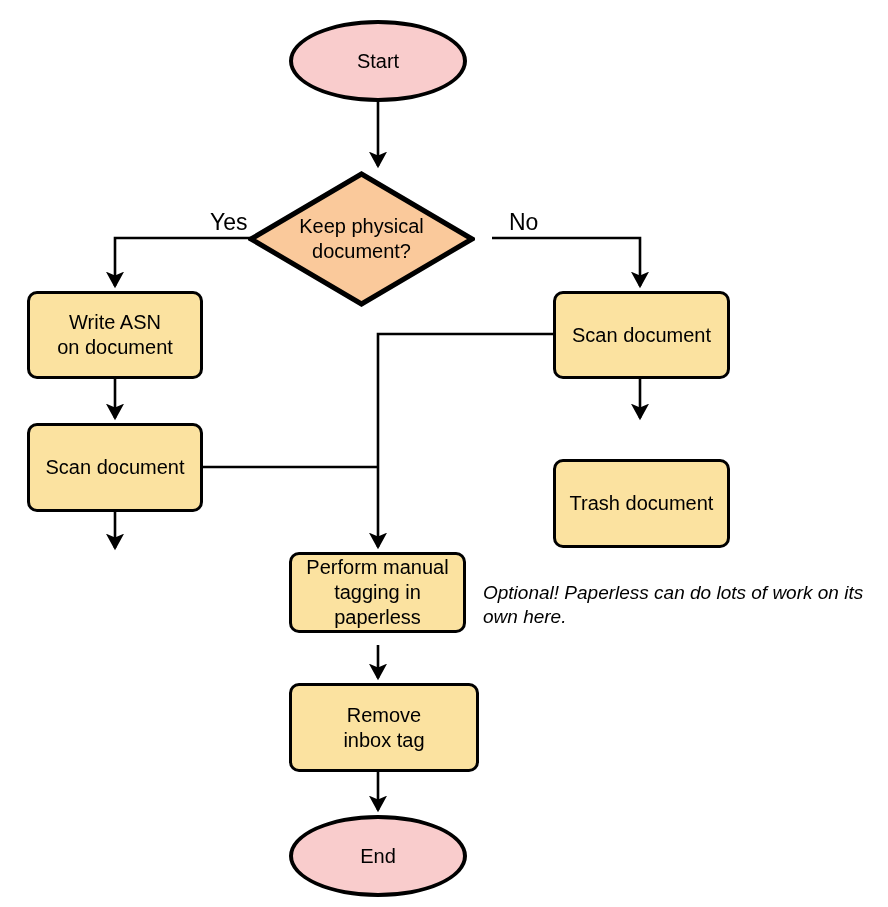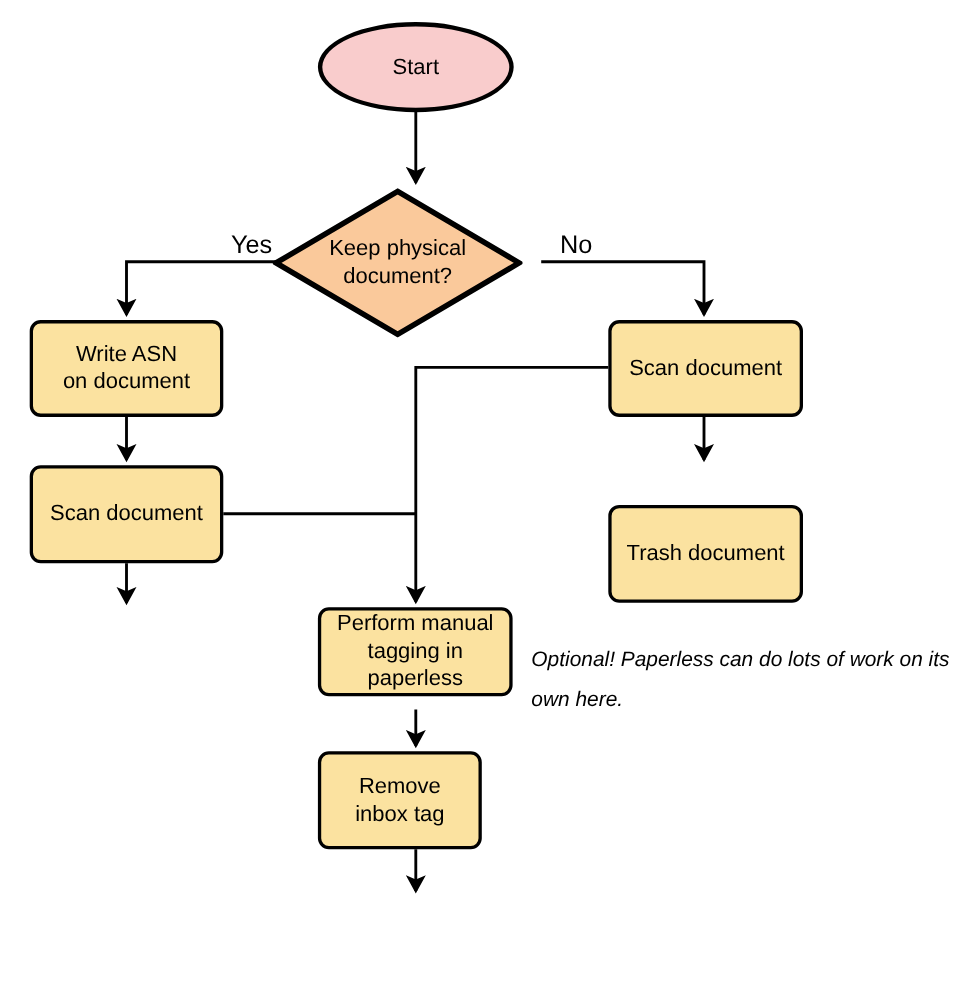--- a/index.html
+++ b/index.html
@@ -63,21 +63,21 @@
     position: absolute;
     font-size: 23px;
     line-height: 22px;
     color: #000000;
     z-index: 2;
     white-space: nowrap;
   }
   .annotation {
     position: absolute;
     font-size: 19px;
-    line-height: 37px;
+    line-height: 24px;
     font-style: italic;
     color: #000000;
     z-index: 2;
   }
 </style>
 </head>
 <body>
 
 <div id="canvas">
 
@@ -143,21 +143,24 @@
   <div class="node node-process" style="left:553px; top:423px; width:177px; height:89px;margin-top:36px;">
     <span class="node-label">Trash document</span>
   </div>
 
   <div class="node node-process" style="left:289px; top:552px; width:177px; height:81px;">
     <span class="node-label">Perform manual
 tagging in
 paperless</span>
   </div>
 
-  <div class="node node-process" style="left:289px; top:683px; width:149px; height:89px;">
+  <div class="node node-process" style="left:289px; top:683px; width:190px; height:89px;">
     <span class="node-label">Remove
 inbox tag</span>
   </div>
 
+  <div class="node node-terminator" style="left:289px; top:815px; width:178px; height:82px;">
+    <span class="node-label">End</span>
+  </div>
 
   <div class="annotation" style="left:483px; top:581px; width:400px;">Optional! Paperless can do lots of work on its own here.</div>
 
 </div>
 
 </body></html>

